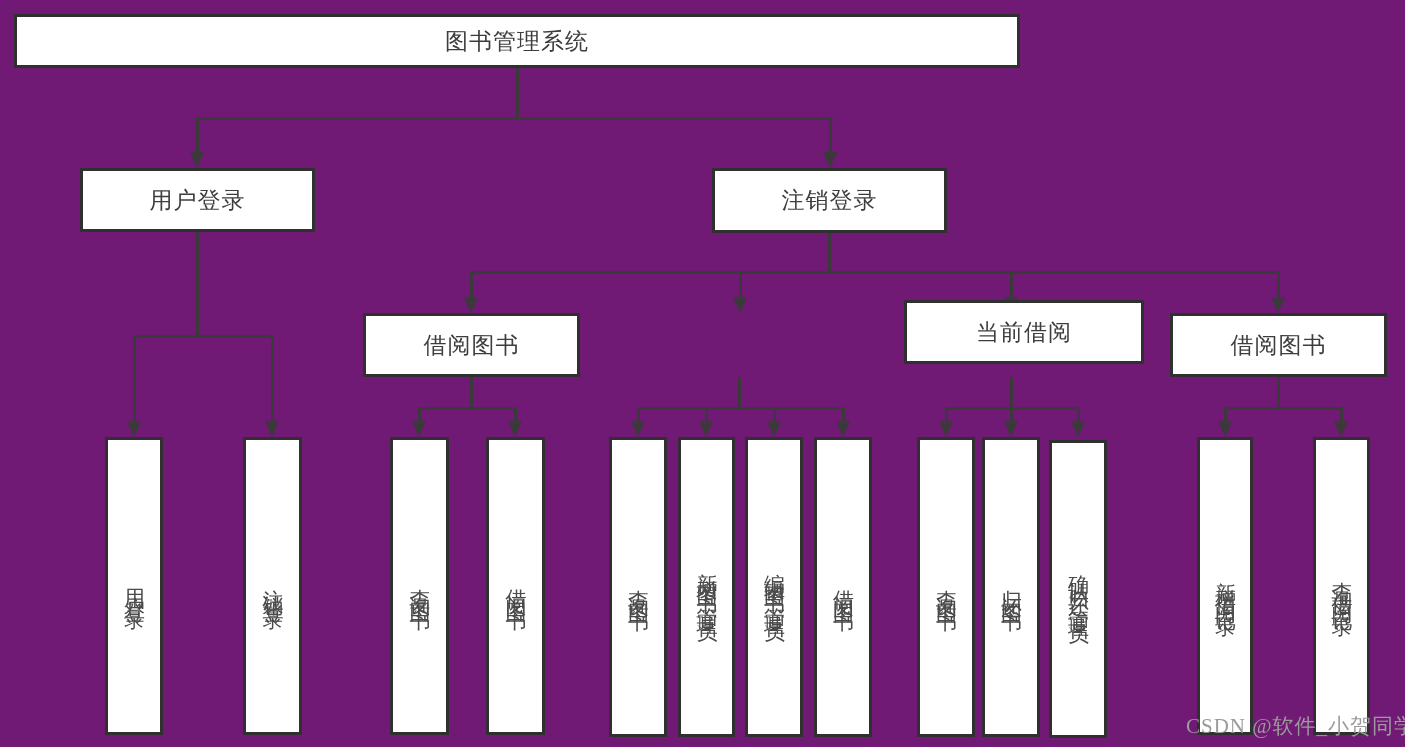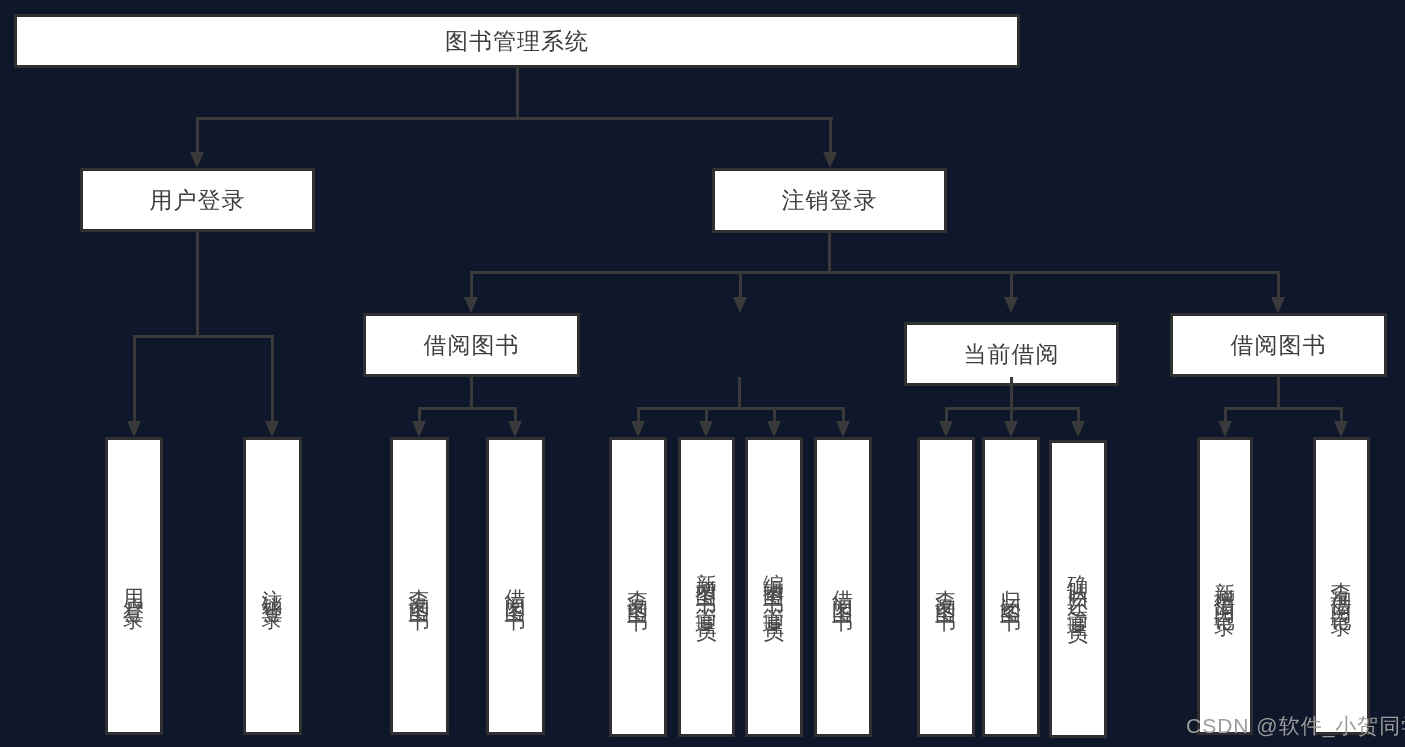--- a/index.html
+++ b/index.html
@@ -1,18 +1,18 @@
 <!DOCTYPE html>
 <html><head>
 <meta charset="utf-8">
 <style>
   html,body{margin:0;padding:0;background:#ffffff;}
   .canvas{
-    position:relative;width:1405px;height:747px;background:#0f172a;
-    font-family:Liberation Sans, sans-serif;overflow:hidden;
+    position:relative;width:1405px;height:747px;background:#701a75;
+    font-family:Liberation Serif, serif;overflow:hidden;
   }
   .node{
     position:absolute;background:#ffffff;border:3px solid #303030;
     display:flex;align-items:center;justify-content:center;
     color:#3d3d3d;box-sizing:border-box;
   }
   .h-node{font-size:23px;letter-spacing:1px;}
   .v-node span{
     writing-mode:vertical-rl;text-orientation:upright;
     font-size:21px;letter-spacing:7px;line-height:1;color:#4a4a4a;
@@ -58,21 +58,21 @@
   <div class="ln" style="left:470px;top:271px;width:3px;height:28px;"></div>
   <div class="ln" style="left:739px;top:271px;width:3px;height:28px;"></div>
   <div class="ln" style="left:1010px;top:271px;width:3px;height:28px;"></div>
   <div class="ln" style="left:1277px;top:271px;width:3px;height:28px;"></div>
   <div class="ar" style="left:464px;top:297px;"></div>
   <div class="ar" style="left:733px;top:297px;"></div>
   <div class="ar" style="left:1004px;top:297px;"></div>
   <div class="ar" style="left:1271px;top:297px;"></div>
 
   <div class="node h-node" style="left:363px;top:313px;width:217px;height:64px;">借阅图书</div>
-  <div class="node h-node" style="left:904px;top:322px;width:215px;height:64px;">当前借阅</div>
+  <div class="node h-node" style="left:904px;top:300px;width:240px;height:64px;">当前借阅</div>
   <div class="node h-node" style="left:1170px;top:313px;width:217px;height:64px;">借阅图书</div>
 
   <div class="ln" style="left:470px;top:377px;width:3px;height:32px;"></div>
   <div class="ln" style="left:418px;top:407px;width:99px;height:3px;"></div>
   <div class="ln" style="left:418px;top:407px;width:3px;height:16px;"></div>
   <div class="ln" style="left:514px;top:407px;width:3px;height:16px;"></div>
   <div class="ar" style="left:412px;top:421px;"></div>
   <div class="ar" style="left:508px;top:421px;"></div>
 
   <div class="ln" style="left:738px;top:377px;width:3px;height:32px;"></div>

